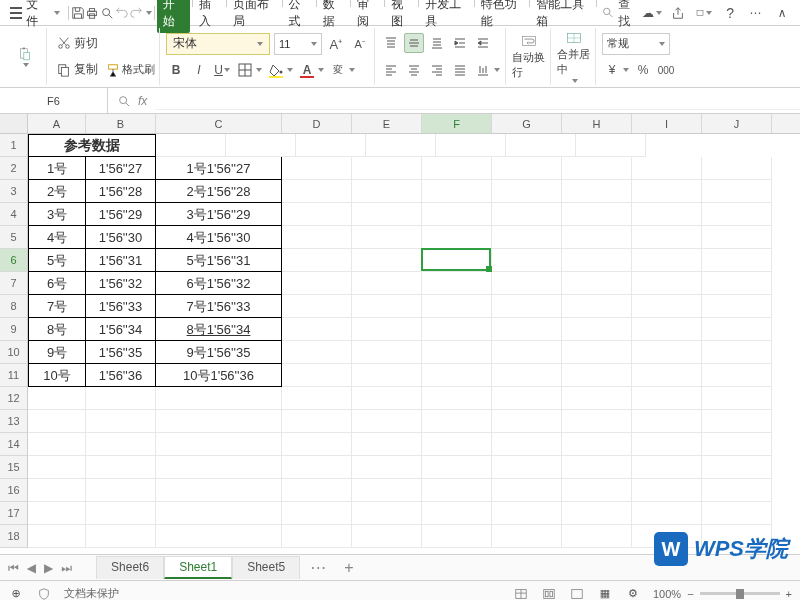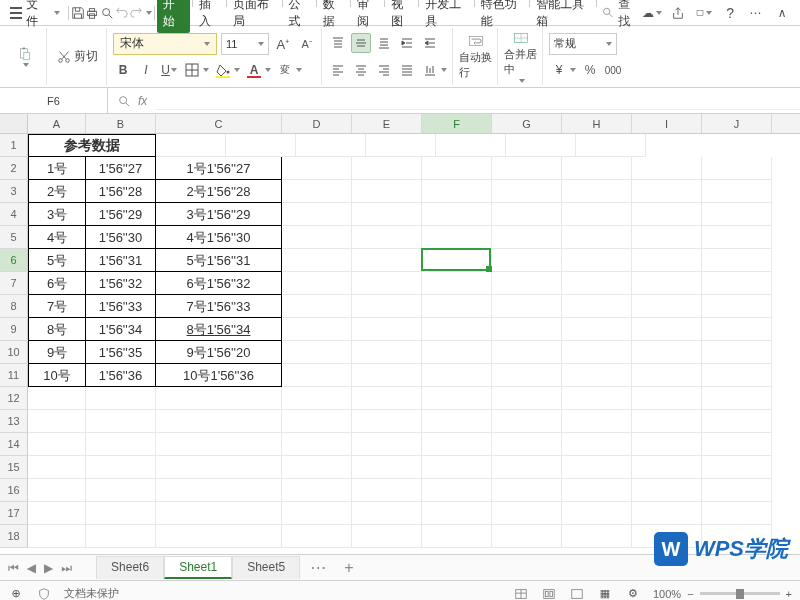--- a/index.html
+++ b/index.html
@@ -183,20 +183,36 @@
   </div>
   <div class="ribbon-group">
     <div class="rbtn">
         <svg viewBox="0 0 16 16">
           <circle cx="4" cy="12" r="2" fill="none" stroke="#555"></circle>
           <circle cx="12" cy="12" r="2" fill="none" stroke="#555"></circle>
           <path stroke="#555" d="M6 10L13 2 M10 10L3 2"></path>
         </svg>
         <span>剪切</span>
       </div>
+    <div class="ribbon-row">
+      <div class="rbtn">
+          <svg viewBox="0 0 16 16">
+            <rect x="2" y="2" width="8" height="10" fill="none" stroke="#555"></rect>
+            <rect x="5" y="5" width="8" height="10" fill="#fff" stroke="#555"></rect>
+          </svg>
+          <span>复制</span>
+        </div>
+      <div class="big-btn" style="width:auto;flex-direction:row;">
+          <svg viewBox="0 0 16 16" width="18" height="18">
+            <rect x="3" y="2" width="10" height="5" fill="none" stroke="#c90"></rect>
+            <path stroke="#555" d="M8 7v3l-3 5h6l-3-5"></path>
+          </svg>
+          <span>格式刷</span>
+        </div>
+    </div>
   </div>
   <div class="ribbon-group">
     <div class="ribbon-row">
       <div class="font-select">
           <span>宋体</span>
           <span class="caret"></span>
         </div>
       <div class="size-input">
           <span>11</span>
           <span class="caret"></span>
@@ -459,21 +475,21 @@
         <div class="cell" style="width: 70px;"></div>
         <div class="cell" style="width: 70px;"></div>
         <div class="cell" style="width: 70px;"></div>
         <div class="cell" style="width: 70px;"></div>
         <div class="cell" style="width: 70px;"></div>
       </div>
       <div class="row">
         <div class="rh">10</div>
         <div class="cell b bl" style="width: 58px;">9号</div>
         <div class="cell b" style="width: 70px;">1'56''35</div>
-        <div class="cell b" style="width: 126px;">9号1'56''20</div>
+        <div class="cell b" style="width: 126px;">9号1'56''35</div>
         <div class="cell" style="width: 70px;"></div>
         <div class="cell" style="width: 70px;"></div>
         <div class="cell" style="width: 70px;"></div>
         <div class="cell" style="width: 70px;"></div>
         <div class="cell" style="width: 70px;"></div>
         <div class="cell" style="width: 70px;"></div>
         <div class="cell" style="width: 70px;"></div>
       </div>
       <div class="row">
         <div class="rh">11</div>

